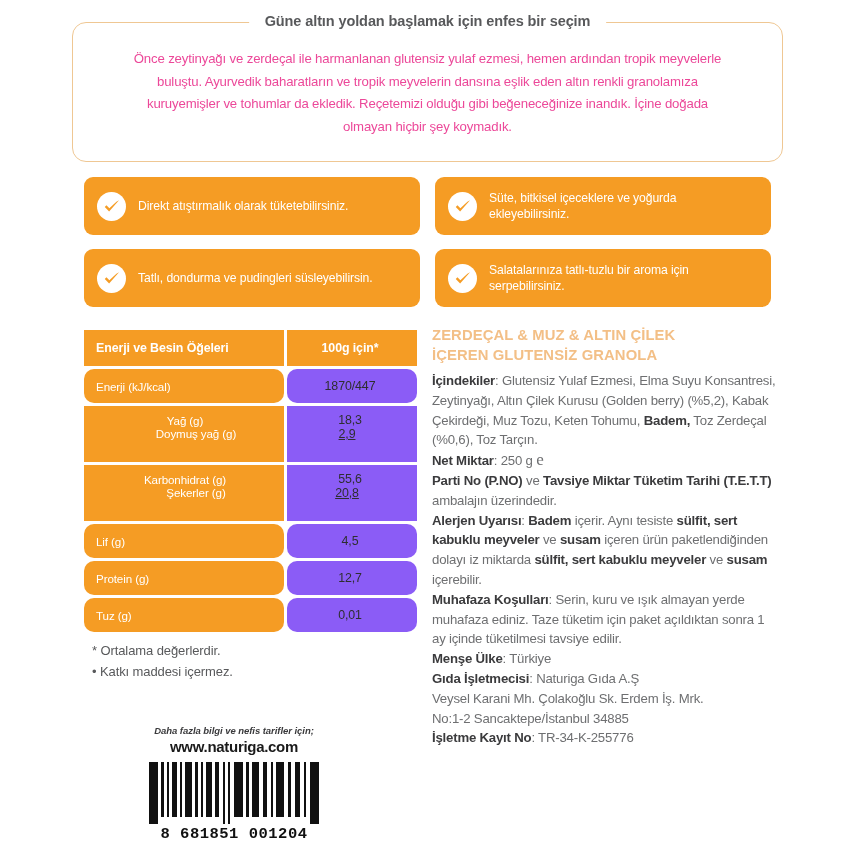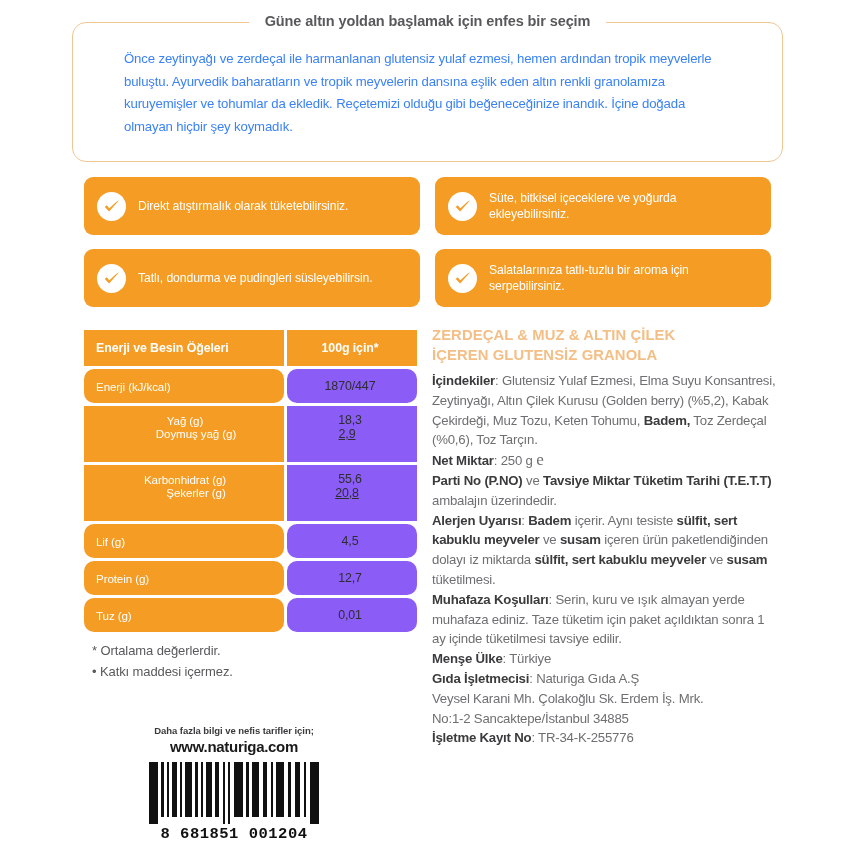--- a/index.html
+++ b/index.html
@@ -49,23 +49,24 @@
     color: #58595B;
     letter-spacing: -0.1px;
     white-space: nowrap;
     line-height: 20px;
   }
   .intro-text {
     position: absolute;
     left: 52px;
     right: 52px;
     top: 26px;
+    text-align: center;
     font-size: 13.2px;
     line-height: 22.5px;
-    color: #3b82f6;
+    color: #ec4899;
     letter-spacing: -0.15px;
   }
 
   
   .benefits {
     position: absolute;
     left: 84px;
     top: 177px;
     width: 687px;
     display: grid;
@@ -183,20 +184,21 @@
     left: 84px;
     top: 725px;
     width: 300px;
     text-align: center;
   }
   .web-caption {
     font-size: 9.5px;
     font-weight: bold;
     color: #3A3A3C;
     letter-spacing: -0.05px;
+    font-style: italic;
   }
   .web-url {
     font-size: 15px;
     font-weight: bold;
     color: #1A1A1A;
     margin-top: 2px;
     letter-spacing: -0.3px;
   }
   .barcode {
     margin: 7px auto 0;
@@ -394,21 +396,21 @@
     <p>
       <b>Net Miktar</b><span>: 250 g</span>
       <span class="emark">e</span>
     </p>
 
     <p>
       <b>Parti No (P.NO)</b><span> ve </span><b>Tavsiye Miktar Tüketim Tarihi (T.E.T.T)</b><span> ambalajın üzerindedir.</span>
     </p>
 
     <p>
-      <b>Alerjen Uyarısı</b><span>: </span><b>Badem</b><span> içerir. Aynı tesiste </span><b>sülfit, sert kabuklu meyveler</b><span> ve </span><b>susam</b><span> içeren ürün paketlendiğinden dolayı iz miktarda </span><b>sülfit, sert kabuklu meyveler</b><span> ve </span><b>susam</b><span> tüketilmesi.</span>
+      <b>Alerjen Uyarısı</b><span>: </span><b>Badem</b><span> içerir. Aynı tesiste </span><b>sülfit, sert kabuklu meyveler</b><span> ve </span><b>susam</b><span> içeren ürün paketlendiğinden dolayı iz miktarda </span><b>sülfit, sert kabuklu meyveler</b><span> ve </span><b>susam</b><span> içerebilir.</span>
     </p>
 
     <p>
       <b>Muhafaza Koşulları</b><span>: Serin, kuru ve ışık almayan yerde muhafaza ediniz. Taze tüketim için paket açıldıktan sonra 1 ay içinde tüketilmesi tavsiye edilir.</span>
     </p>
 
     <p>
       <b>Menşe Ülke</b><span>: Türkiye</span>
     </p>
 

